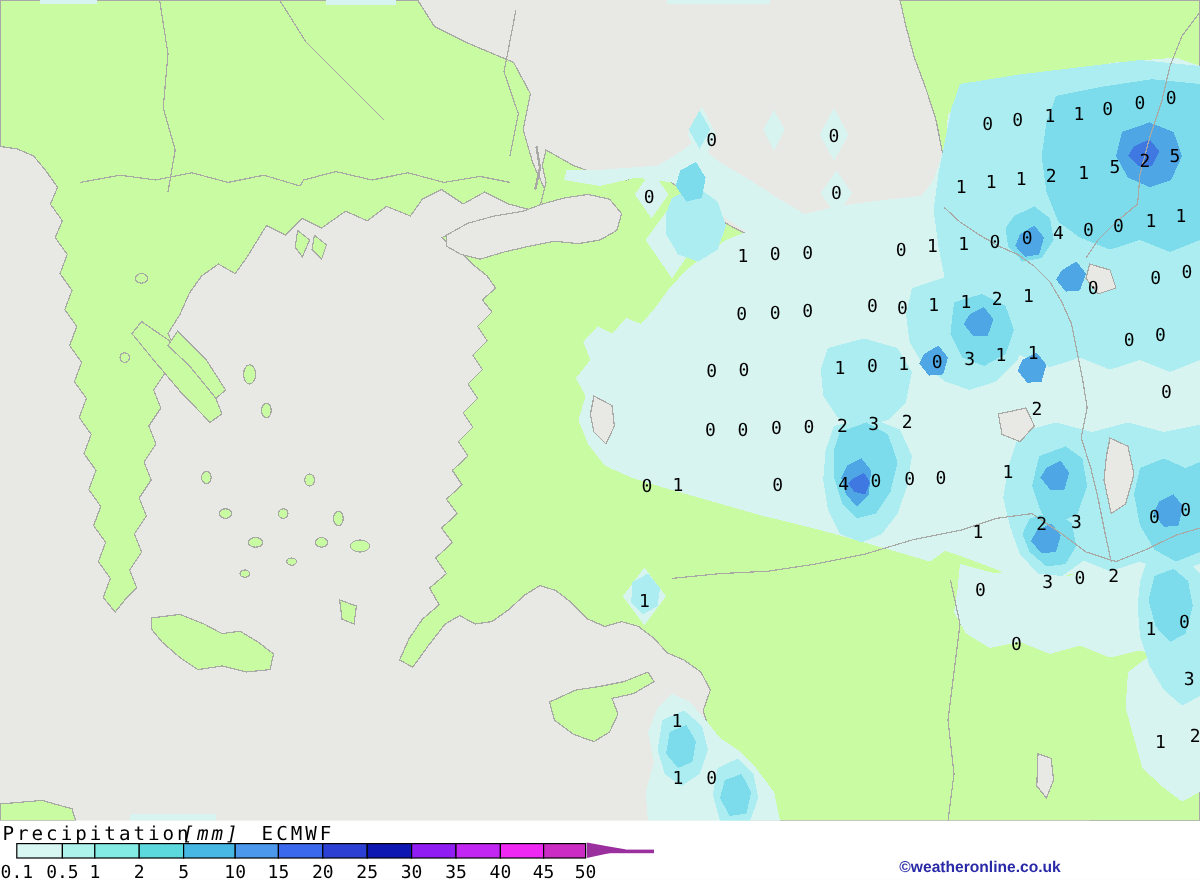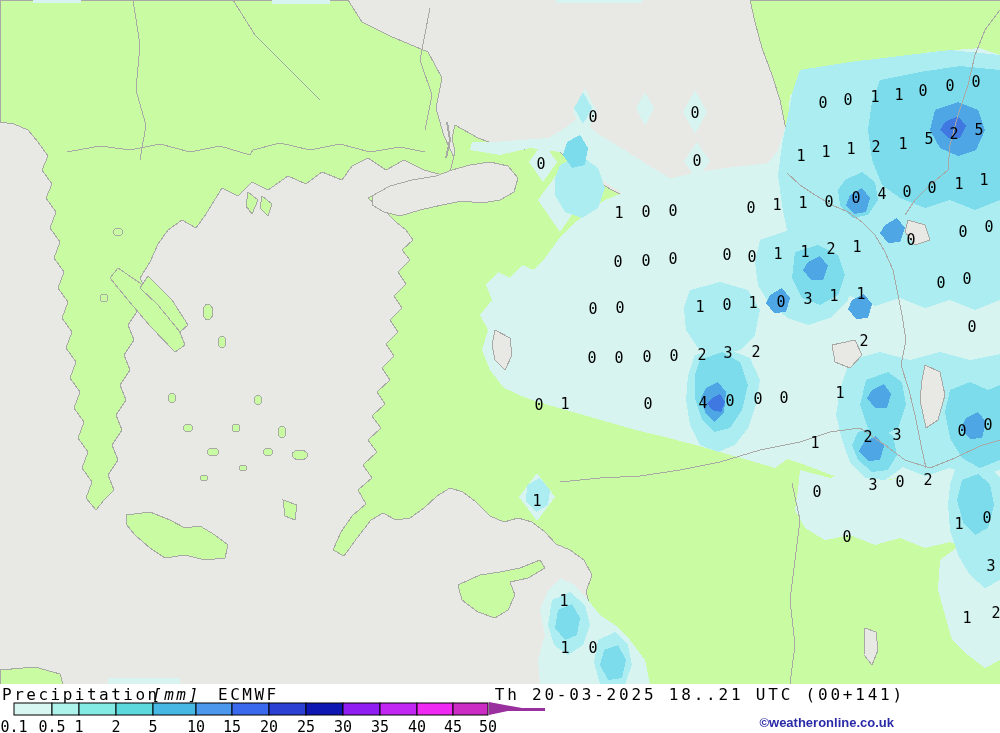--- a/index.html
+++ b/index.html
@@ -5,21 +5,21 @@
   html,body{margin:0;padding:0;background:#ffffff;}
   #app{position:relative;width:1000px;height:733px;background:#ffffff;overflow:hidden;
        font-family:"DejaVu Sans Mono","Liberation Mono",monospace;}
   #map-wrap{position:absolute;left:0;top:0;width:1000px;height:684px;}
   #footer{position:absolute;left:0;top:684px;width:908px;height:49px;background:#ffffff;}
   .flabel{position:absolute;top:1px;font-size:16px;letter-spacing:2.5px;color:#000;white-space:pre;}
   #product-label{left:2px;}
   #unit-label{left:152px;font-style:italic;}
   #model-label{left:218px;}
   #datetime-label{position:absolute;top:1px;right:3px;font-size:16px;letter-spacing:2.8px;color:#000;white-space:pre;}
-  #copyright-label{position:absolute;top:31px;right:14px;font-size:13px;font-weight:bold;
+  #copyright-label{position:absolute;top:31px;right:24px;font-size:13px;font-weight:bold;
        font-family:"Liberation Sans","DejaVu Sans",sans-serif;color:#2a2aa8;text-align:center;}
   #scalebar-svg{position:absolute;left:0;top:0;}
   .tick{position:absolute;top:34px;font-size:15px;color:#000;transform:translateX(-50%);letter-spacing:0;}
   svg text.pv{font-family:"DejaVu Sans Mono","Liberation Mono",monospace;font-size:15px;fill:#000;}
 </style>
 </head>
 <body>
 
 <div id="app">
   <div id="map-wrap">
@@ -254,21 +254,20 @@
           <text x="565" y="653" text-anchor="middle" class="pv">1</text>
           <text x="593" y="653" text-anchor="middle" class="pv">0</text>
         </g>
     </svg>
   </div>
 
   <div id="footer">
     <span class="flabel" id="product-label">Precipitation</span>
     <span class="flabel" id="unit-label">[mm]</span>
     <span class="flabel" id="model-label">ECMWF</span>
-    <span id="datetime-label">Th 20-03-2025 18..21 UTC (00+141)</span>
     <span id="copyright-label">©weatheronline.co.uk</span>
     <svg id="scalebar-svg" width="560" height="33" viewBox="0 0 560 33">
       <g id="scale-segments">
           <rect x="14" y="19" width="38" height="12" fill="#d8f7f2" stroke="#000"></rect>
           <rect x="52" y="19" width="27" height="12" fill="#aef2ec" stroke="#000"></rect>
           <rect x="79" y="19" width="37" height="12" fill="#84ebe4" stroke="#000"></rect>
           <rect x="116" y="19" width="37" height="12" fill="#5cd9dd" stroke="#000"></rect>
           <rect x="153" y="19" width="43" height="12" fill="#47b7e4" stroke="#000"></rect>
           <rect x="196" y="19" width="36" height="12" fill="#4b98ec" stroke="#000"></rect>
           <rect x="232" y="19" width="37" height="12" fill="#3a69ee" stroke="#000"></rect>

